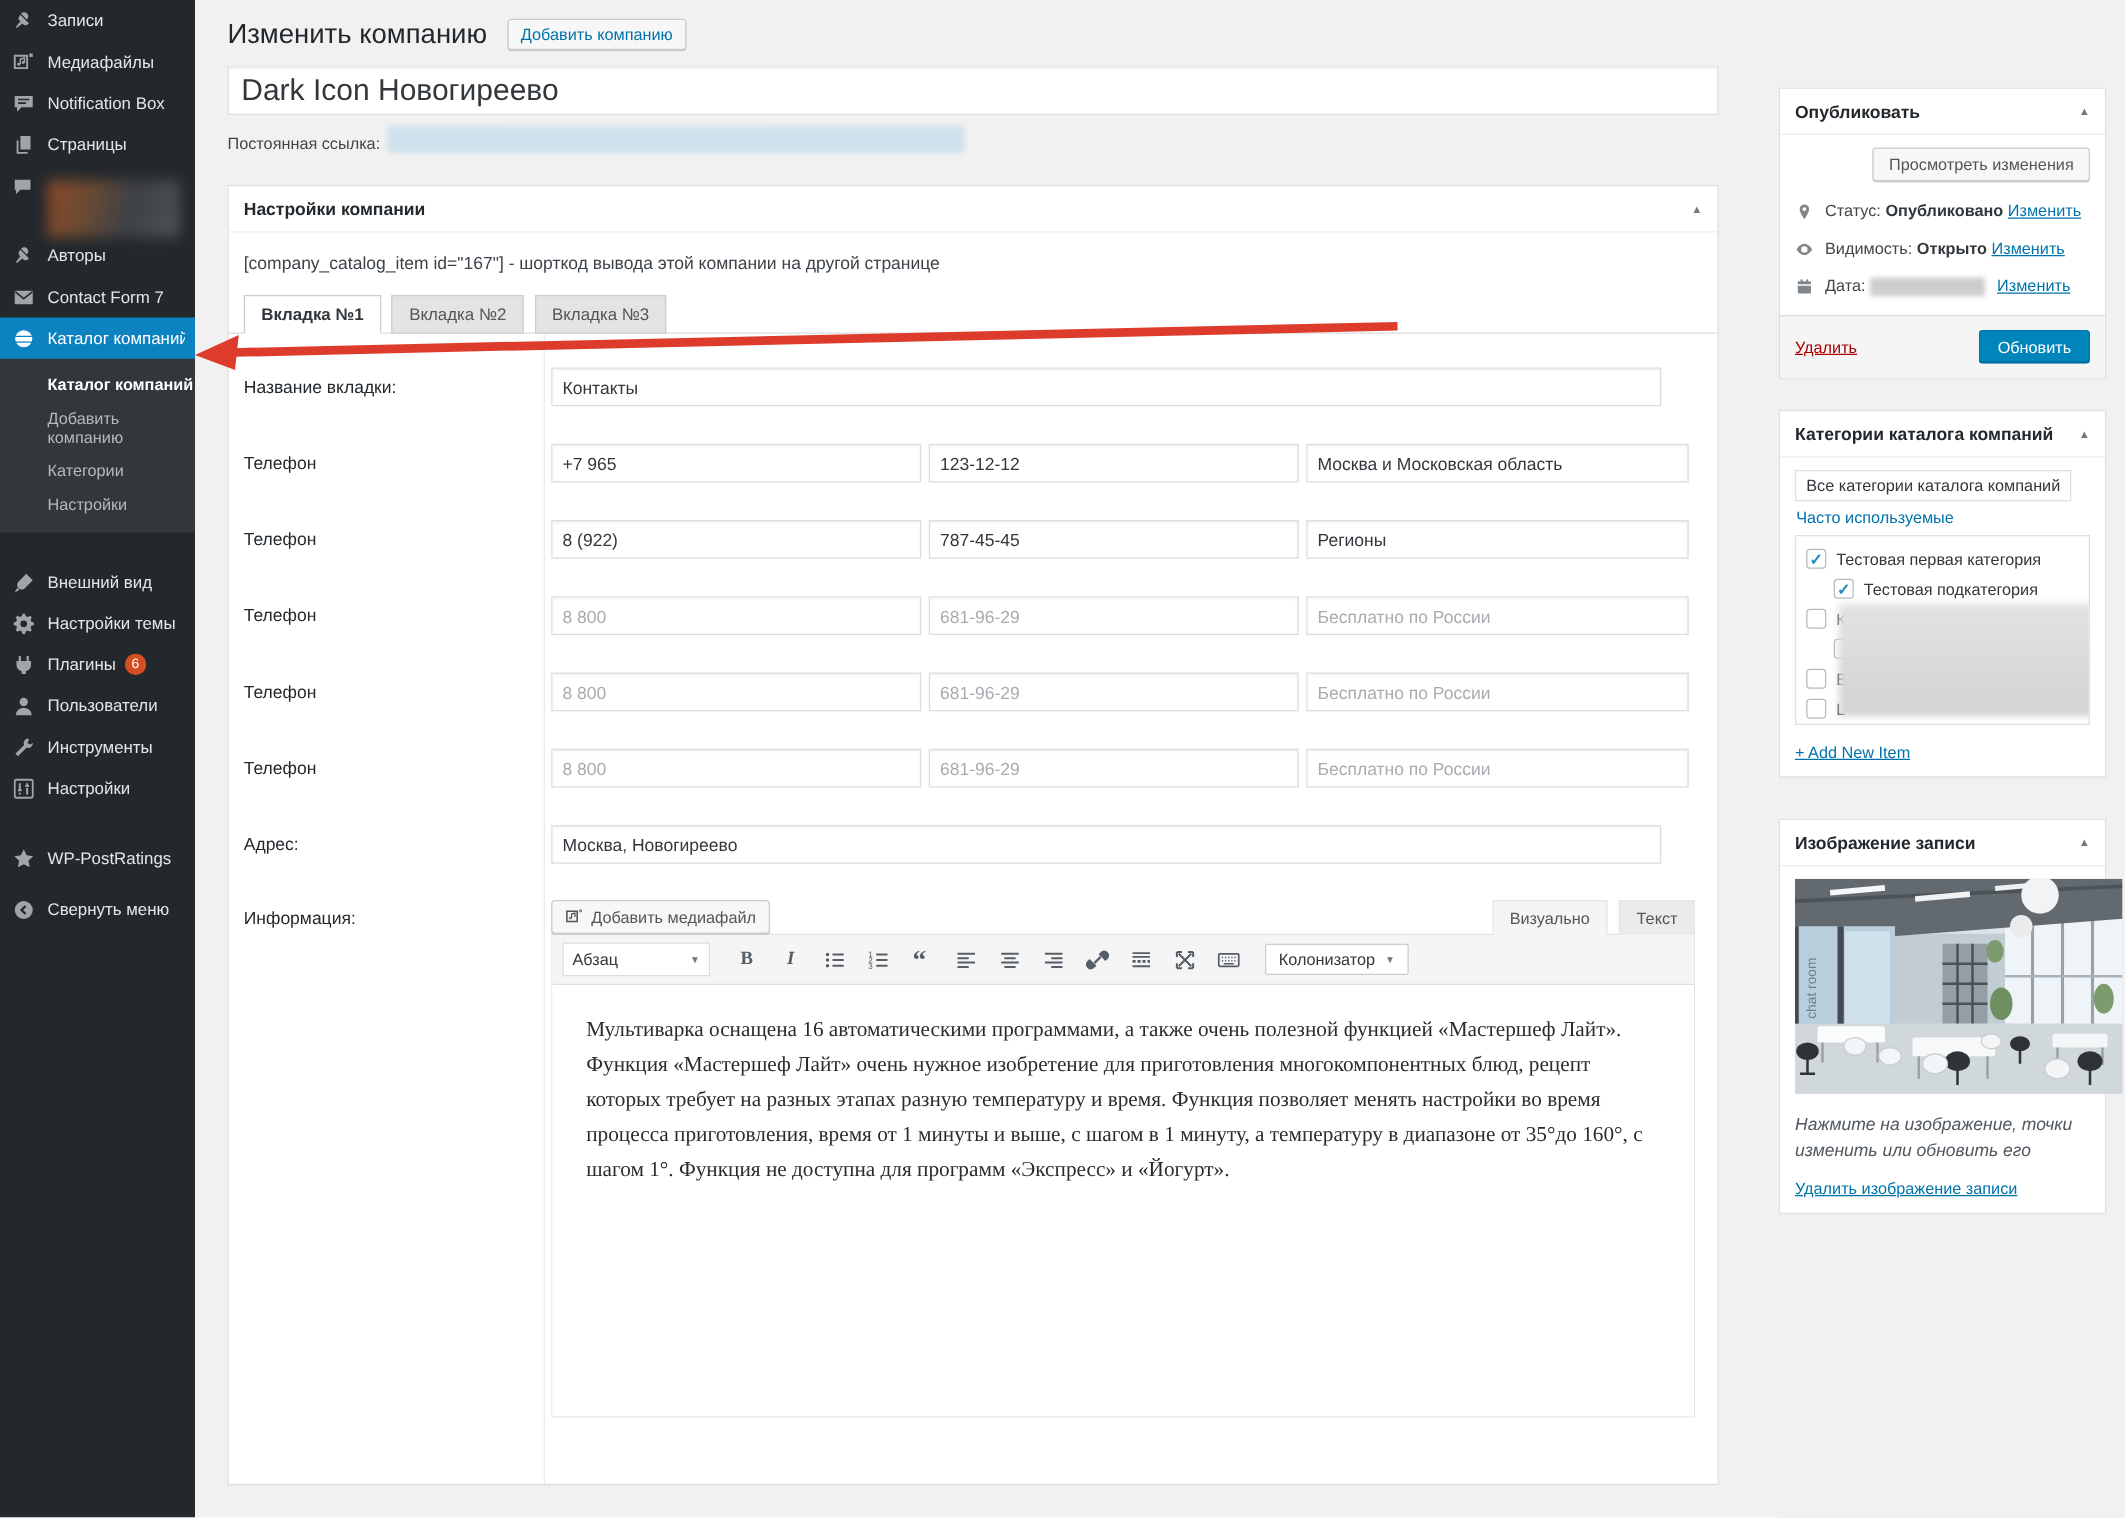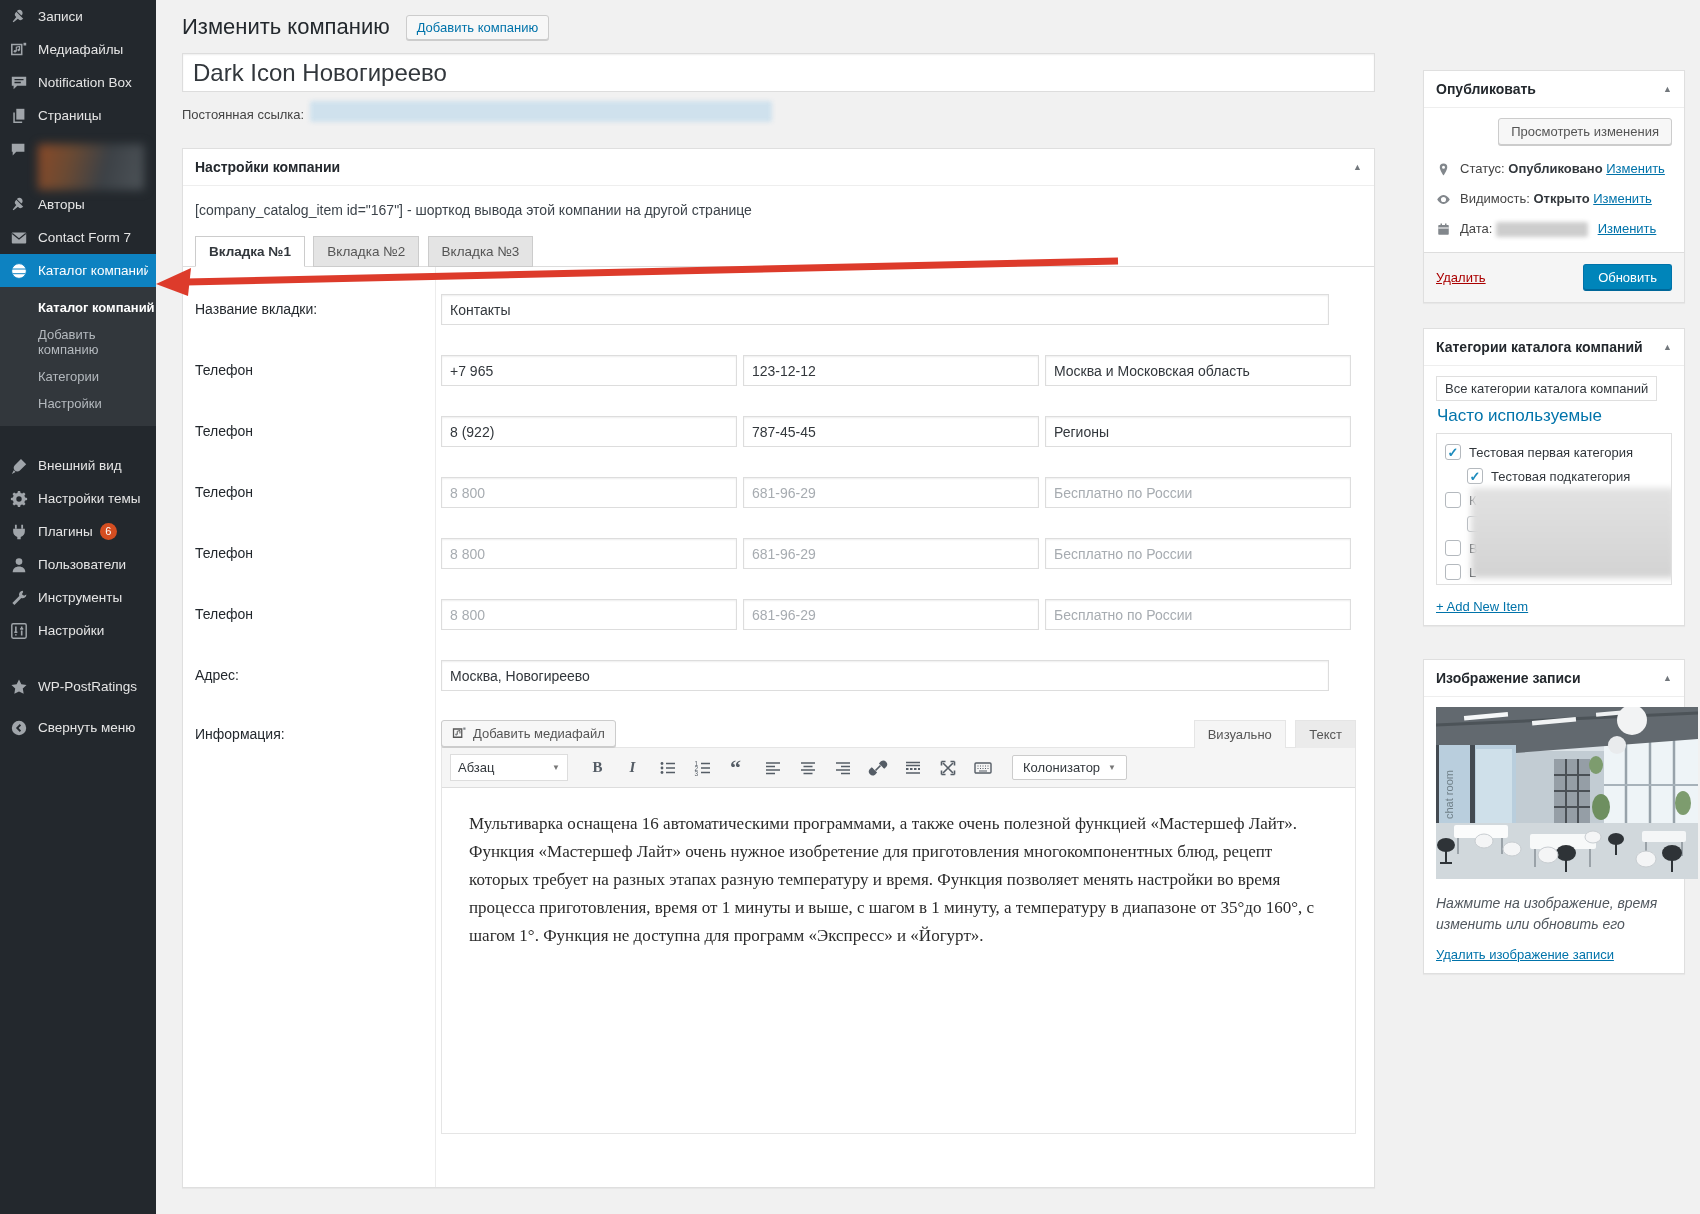--- a/index.html
+++ b/index.html
@@ -85,21 +85,21 @@
   .misc-ico svg { width:15px; height:15px; fill:currentColor; }
   .misc-row b { color:#32373c; }
   .edit-link { color:#0073aa; text-decoration:underline; cursor:pointer; }
   .blur-date { display:inline-block; width:92px; height:15px; background:#cdcdcd; filter:blur(2px); border-radius:2px; vertical-align:middle; margin-right:6px; }
   .major-actions { display:flex; justify-content:space-between; align-items:center; padding:11px 12px; background:#f5f5f5; border-top:1px solid #ddd; }
   .delete-link { font-size:13px; color:#a00; text-decoration:underline; cursor:pointer; }
   .btn-primary { font-size:13px; color:#fff; background:#0085ba; border:1px solid #0073aa; border-bottom-color:#006799; border-radius:3px; padding:5px 14px; box-shadow:inset 0 -1px 0 #006799; cursor:pointer; }
 
   #cats-box { margin-top:25px; }
   .cat-tab { display:inline-block; border:1px solid #dfdfdf; background:#fff; padding:4px 8px; font-size:13px; color:#32373c; cursor:pointer; }
-  .freq-link { display:inline-block; margin:5px 0 7px 1px; font-size:17px; color:#0073aa; cursor:pointer; }
+  .freq-link { display:inline-block; margin:5px 0 7px 1px; font-size:13px; color:#0073aa; cursor:pointer; }
   .cat-panel { position:relative; border:1px solid #dfdfdf; background:#fff; height:152px; padding:10px 8px; overflow:hidden; }
   .cat-row { display:flex; align-items:center; gap:8px; margin-bottom:8px; font-size:13px; color:#32373c; }
   .cat-row.indent { margin-left:22px; }
   .wp-check { width:16px; height:16px; border:1px solid #b4b9be; border-radius:3px; background:#fff; display:inline-flex; align-items:center; justify-content:center; font-size:13px; font-weight:bold; color:#1e8cbe; cursor:pointer; flex:0 0 16px; }
   .cat-redacted { position:absolute; left:34px; top:54px; width:204px; height:90px; background:linear-gradient(180deg,#e2e2e2,#d3d3d3); filter:blur(3px); }
   .addnew-link { display:inline-block; margin-top:14px; font-size:13px; color:#0073aa; text-decoration:underline; cursor:pointer; }
 
   #thumb-box { margin-top:33px; }
   .thumb-img { display:block; width:262px; height:172px; border:0; cursor:pointer; }
   .thumb-caption { margin-top:14px; font-style:italic; font-size:14px; color:#50575e; line-height:1.5; }
@@ -590,21 +590,21 @@
               <path d="M236 153v12" stroke="#2e3337" stroke-width="2"></path>
           </g>
           <g fill="#f4f5f6" stroke="#c8cdd1" stroke-width="1">
             <ellipse cx="48" cy="134" rx="9" ry="7"></ellipse>
             <ellipse cx="112" cy="148" rx="10" ry="8"></ellipse>
             <ellipse cx="157" cy="130" rx="8" ry="6"></ellipse>
             <ellipse cx="210" cy="152" rx="10" ry="8"></ellipse>
             <ellipse cx="76" cy="142" rx="9" ry="7"></ellipse>
           </g>
         </svg>
-        <p class="thumb-caption">Нажмите на изображение, время изменить или обновить его</p>
+        <p class="thumb-caption">Нажмите на изображение, точки изменить или обновить его</p>
         <a class="thumb-remove">Удалить изображение записи</a>
       </div>
     </section>
   </aside>
 
   <svg id="annotation" viewBox="0 0 1700 1214">
     <line x1="1118" y1="261" x2="186" y2="282" stroke="#dd3b2b" stroke-width="7"></line>
     <polygon points="156,284 191,268 188,296" fill="#dd3b2b"></polygon>
   </svg>
 

